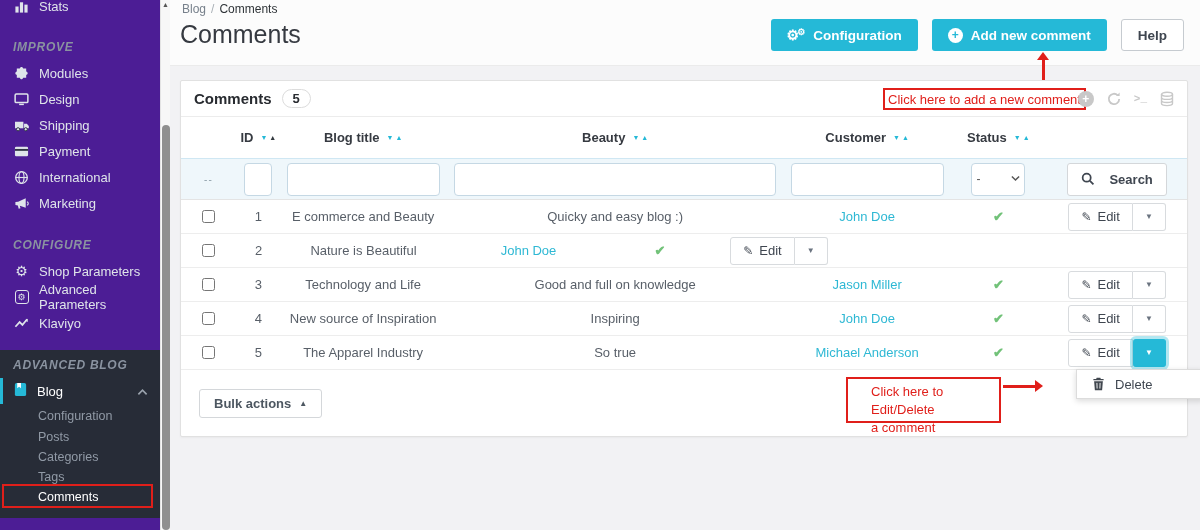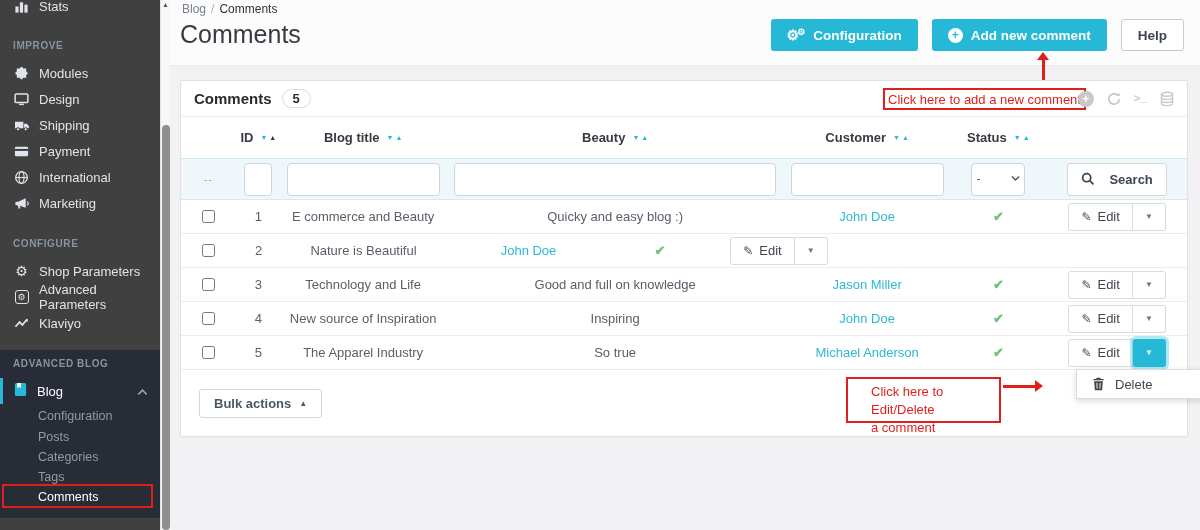--- a/index.html
+++ b/index.html
@@ -1,23 +1,23 @@
 <!DOCTYPE html>
 <html><head>
 <meta charset="utf-8">
 <style>
   * { margin:0; padding:0; box-sizing:border-box; }
   html,body { background:#fff; font-family:"Liberation Sans", sans-serif; }
   .screen { position:relative; width:1200px; height:530px; overflow:hidden; background:#f2f2f4; }
 
   
-  .sidebar { position:absolute; left:0; top:0; width:163px; height:530px; background:#404040; }
+  .sidebar { position:absolute; left:0; top:0; width:163px; height:530px; background:#4c1d95; }
   .sb-item { position:absolute; left:0; width:160px; height:26px; display:flex; align-items:center; gap:9px; padding-left:13px; color:#dfe4ea; font-size:13px; cursor:pointer; }
   .sb-item .ic { width:17px; height:16px; display:flex; align-items:center; justify-content:center; flex:0 0 17px; }
-  .sb-title { position:absolute; left:13px; color:#8a93a0; font-size:10px; font-weight:bold; letter-spacing:.06em; }
+  .sb-title { position:absolute; left:13px; color:#8a93a0; font-size:12px; font-weight:bold; letter-spacing:.06em;font-style:italic; }
   .blog-block { position:absolute; left:0; top:350px; width:160px; height:168px; background:#272c37; }
   .blog-parent { position:absolute; top:28px; left:0; width:160px; height:26px; display:flex; align-items:center; gap:9px; padding-left:10px; border-left:3px solid #25b9d7; color:#fff; font-size:13px; cursor:pointer; }
   .blog-parent .chev { margin-left:auto; margin-right:12px; }
   .sb-sub { position:absolute; left:0; width:160px; height:20px; display:flex; align-items:center; padding-left:38px; color:#919aa6; font-size:12.5px; cursor:pointer; }
   .sb-sub.active { color:#ffffff; }
   .sb-red-box { position:absolute; left:2px; top:134px; width:151px; height:24px; border:2px solid #e01f1a; }
 
   
   .vscroll { position:absolute; left:160px; top:0; width:10px; height:530px; background:#f7f7f7; border-left:1px solid #e3e3e3; }
   .vscroll .thumb { position:absolute; left:1px; top:125px; width:8px; height:405px; background:#8f8f8f; border-radius:4px; }

